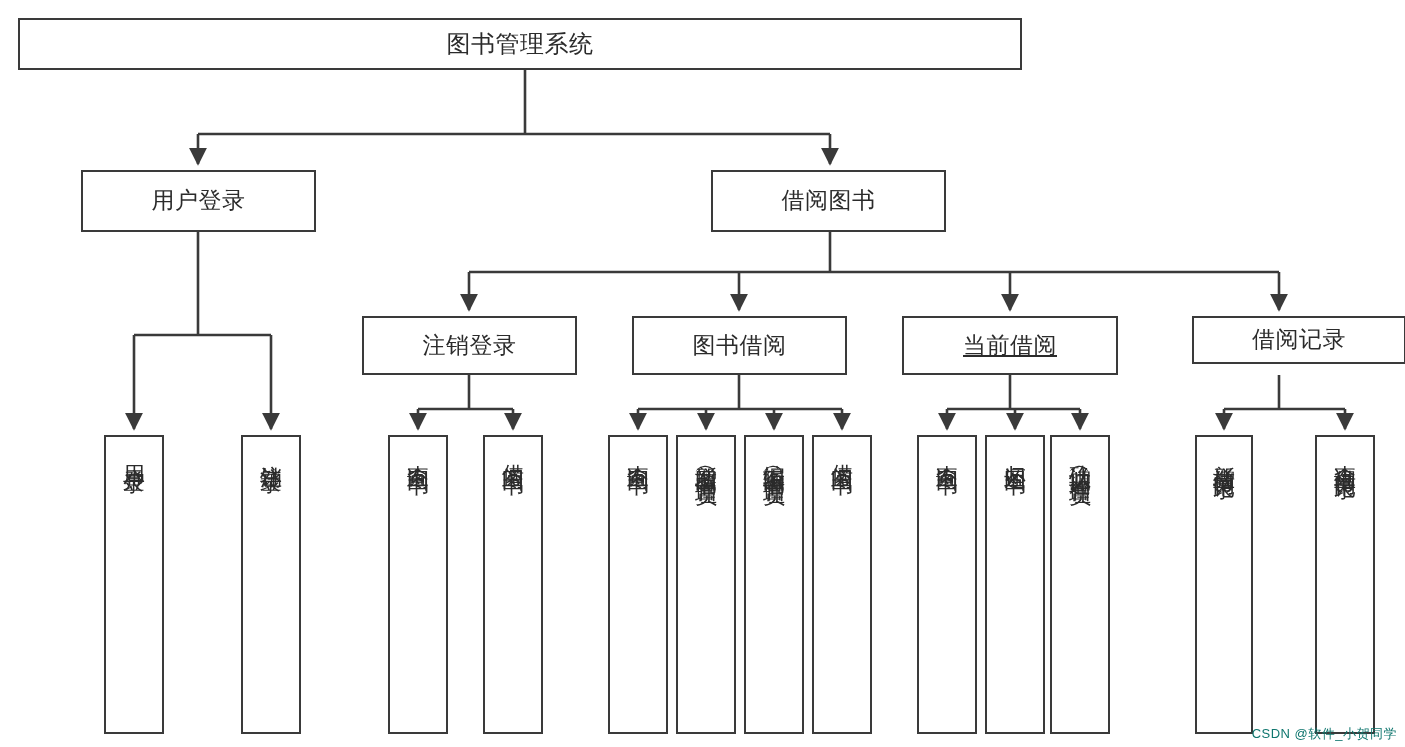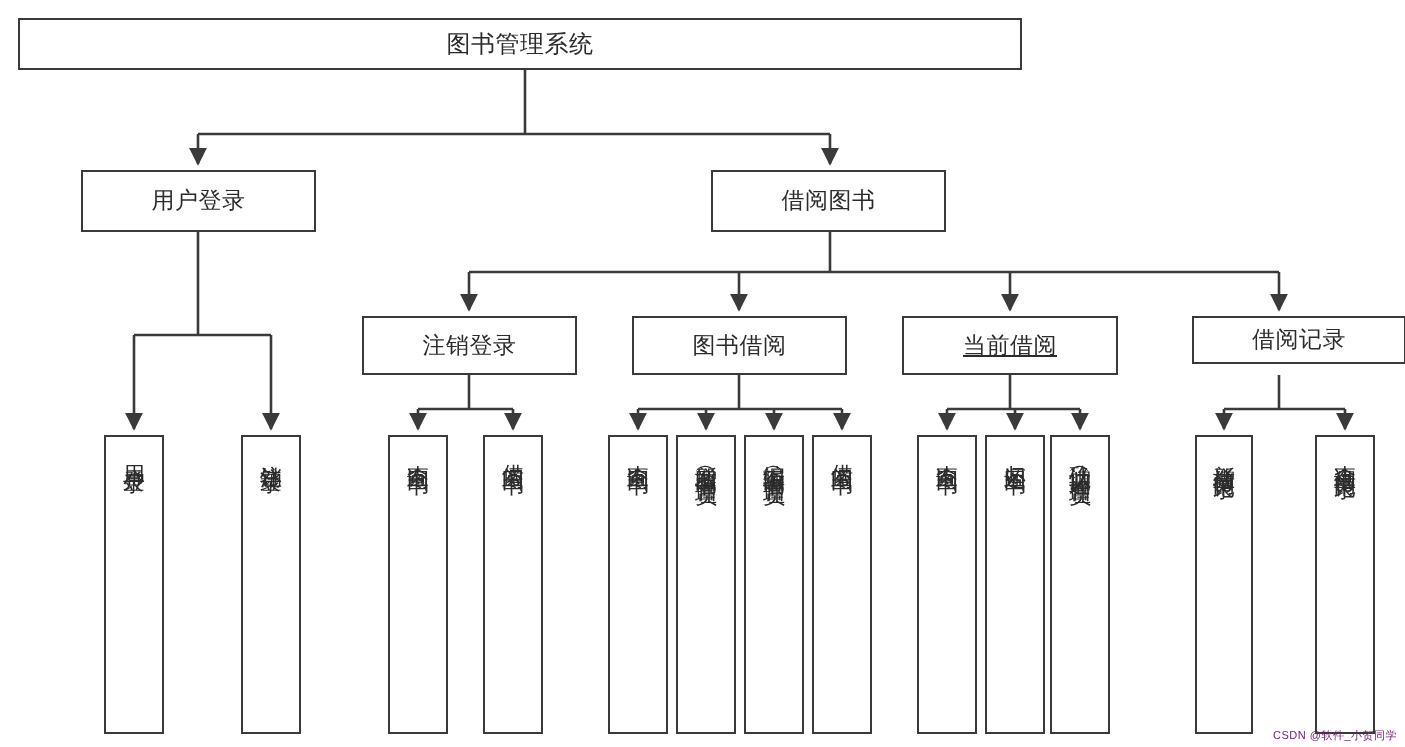--- a/index.html
+++ b/index.html
@@ -59,22 +59,22 @@
     white-space: nowrap;
     color: #2b2b2b;
   }
   .htext {
     white-space: nowrap;
   }
   #watermark {
     position: absolute;
     right: 8px;
     bottom: 4px;
-    font-size: 11px;
-    color: #701a75;
+    font-size: 13px;
+    color: #0f766e;
     letter-spacing: 0.5px;
     white-space: nowrap;
     font-family: "Liberation Sans", "DejaVu Sans", sans-serif;
   }
 </style>
 </head>
 <body>
 
 <div id="diagram-root">
 

